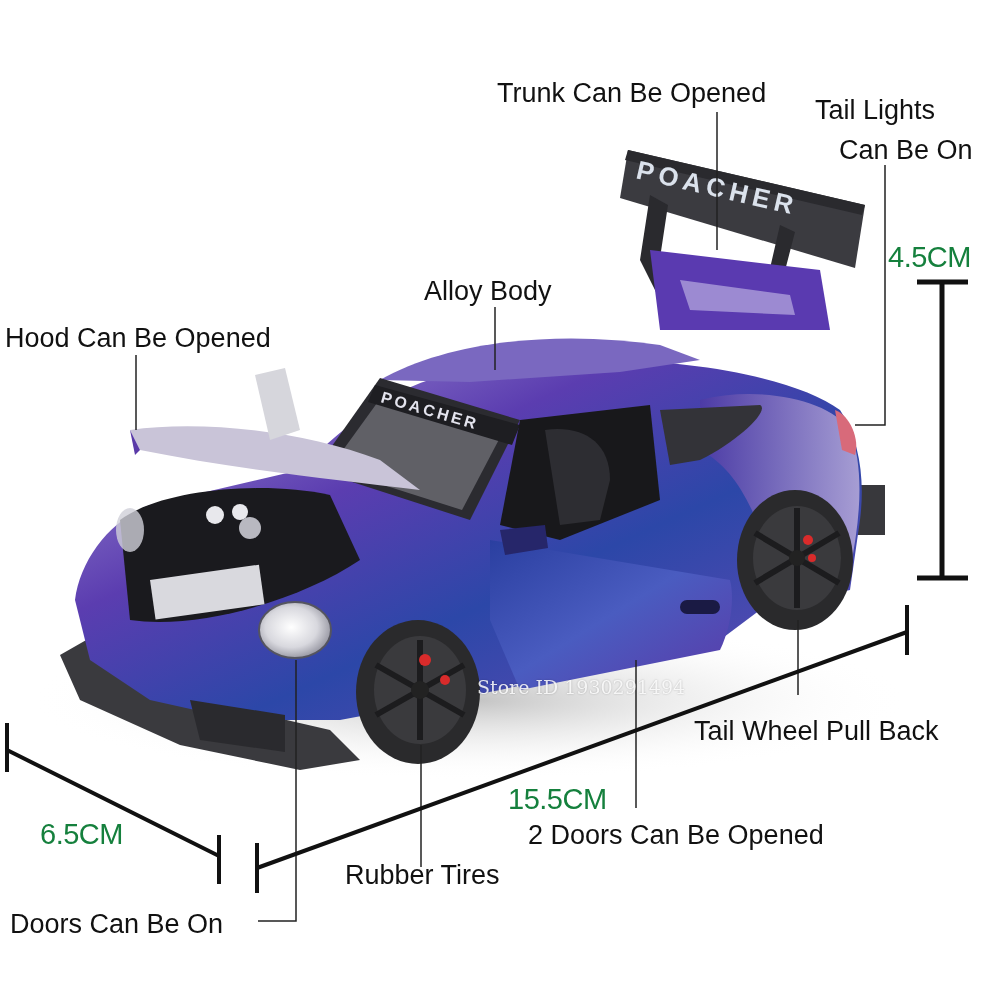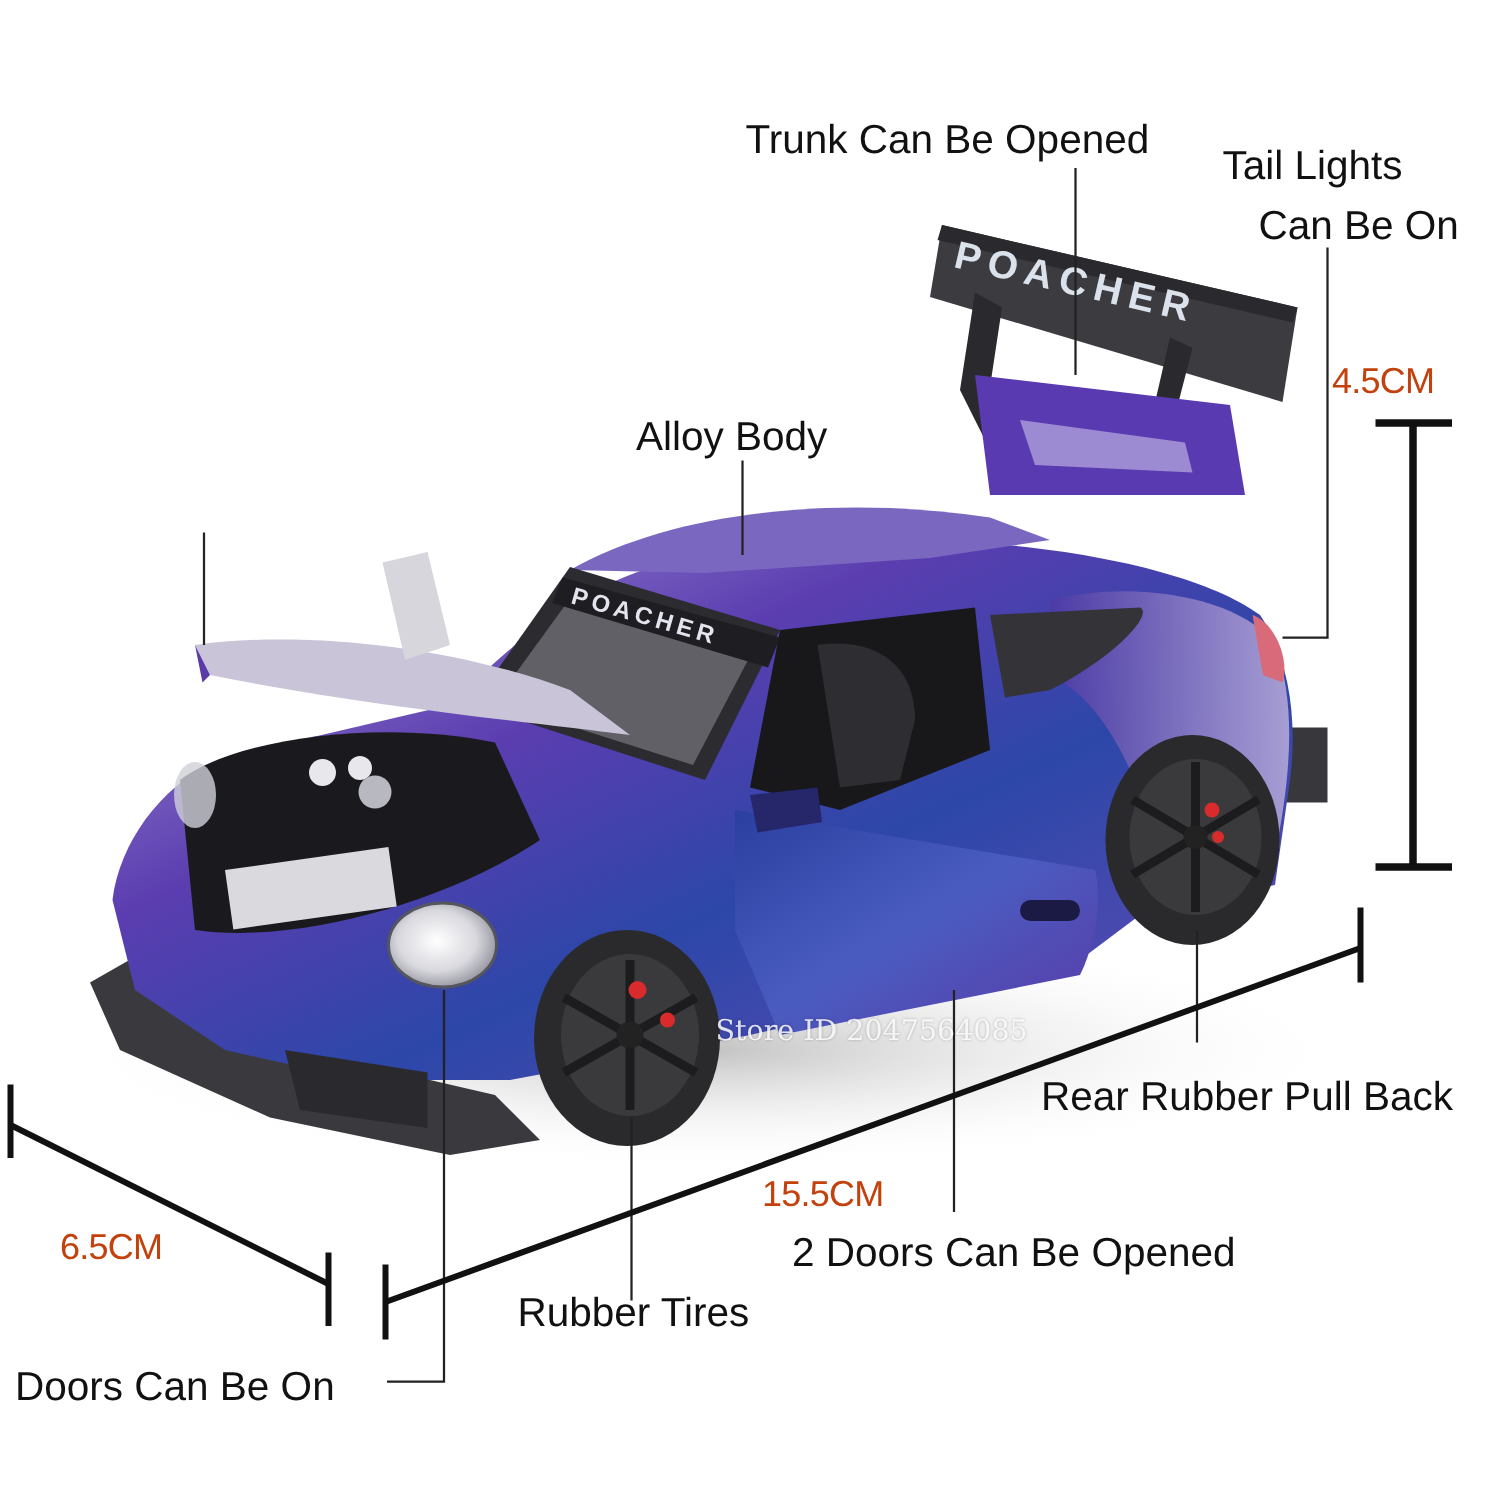--- a/index.html
+++ b/index.html
@@ -1,18 +1,18 @@
 <!DOCTYPE html>
 <html><head>
 <meta charset="utf-8">
 <style>
   html, body { margin:0; padding:0; background:#ffffff; }
   #stage { position:relative; width:1000px; height:1000px; overflow:hidden; background:#ffffff; font-family:"Liberation Sans", sans-serif; }
   .lbl { position:absolute; color:#111111; font-size:27px; line-height:1; white-space:nowrap; font-family:"Liberation Sans", sans-serif; }
-  .dim { position:absolute; color:#c2410c; font-size:24px; line-height:1; white-space:nowrap; font-family:"Liberation Sans", sans-serif; letter-spacing:-0.5px; }
+  .dim { position:absolute; color:#15803d; font-size:29px; line-height:1; white-space:nowrap; font-family:"Liberation Sans", sans-serif; letter-spacing:-0.5px; }
   .wm  { position:absolute; color:rgba(255,255,255,0.85); font-size:19px; line-height:1; white-space:nowrap; font-family:"DejaVu Serif", serif; text-shadow:0 0 2px rgba(0,0,0,0.25); }
   svg.layer { position:absolute; left:0; top:0; }
 </style>
 </head>
 <body>
 
 <div id="stage">
 
   <svg class="layer" width="1000" height="1000" viewBox="0 0 1000 1000">
     <defs>
@@ -152,27 +152,28 @@
       <line x1="907" y1="605" x2="907" y2="655"></line>
     </g>
 
     <g stroke="#111" stroke-width="4">
       <line x1="7" y1="750" x2="219" y2="856"></line>
       <line x1="7" y1="723" x2="7" y2="772"></line>
       <line x1="219" y1="835" x2="219" y2="884"></line>
     </g>
   </svg>
 
-  <div class="wm" style="left:477px; top:678px;">Store ID 2047564085</div>
+  <div class="wm" style="left:477px; top:678px;">Store ID 1930291494</div>
 
   <div class="lbl" style="left:497px; top:80px;">Trunk Can Be Opened</div>
   <div class="lbl" style="left:815px; top:97px;">Tail Lights</div>
   <div class="lbl" style="left:839px; top:137px;">Can Be On</div>
   <div class="lbl" style="left:424px; top:278px;">Alloy Body</div>
-  <div class="lbl" style="left:694px; top:718px;">Rear Rubber Pull Back</div>
+  <div class="lbl" style="left:5px; top:325px;">Hood Can Be Opened</div>
+  <div class="lbl" style="left:694px; top:718px;">Tail Wheel Pull Back</div>
   <div class="lbl" style="left:528px; top:822px;">2 Doors Can Be Opened</div>
   <div class="lbl" style="left:345px; top:862px;">Rubber Tires</div>
   <div class="lbl" style="left:10px; top:911px;">Doors Can Be On</div>
 
   <div class="dim" style="left:888px; top:243px;">4.5CM</div>
   <div class="dim" style="left:508px; top:785px;text-align:center;">15.5CM</div>
   <div class="dim" style="left:40px; top:820px;">6.5CM</div>
 
 </div>
 

